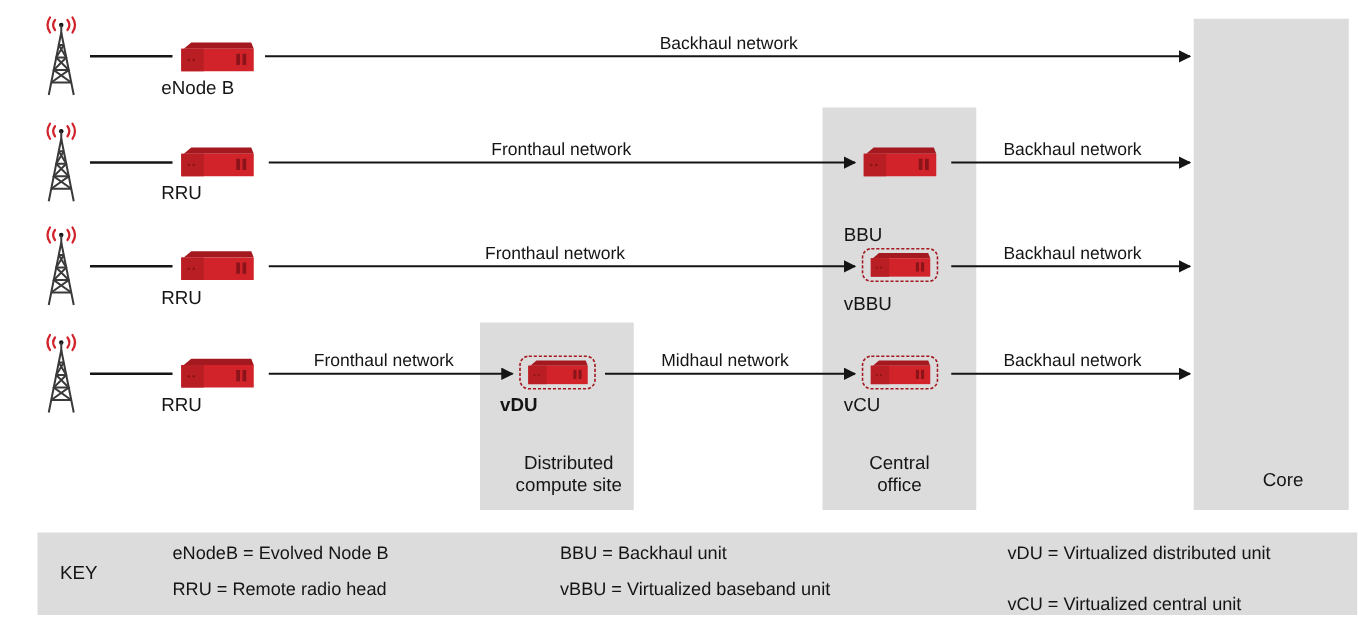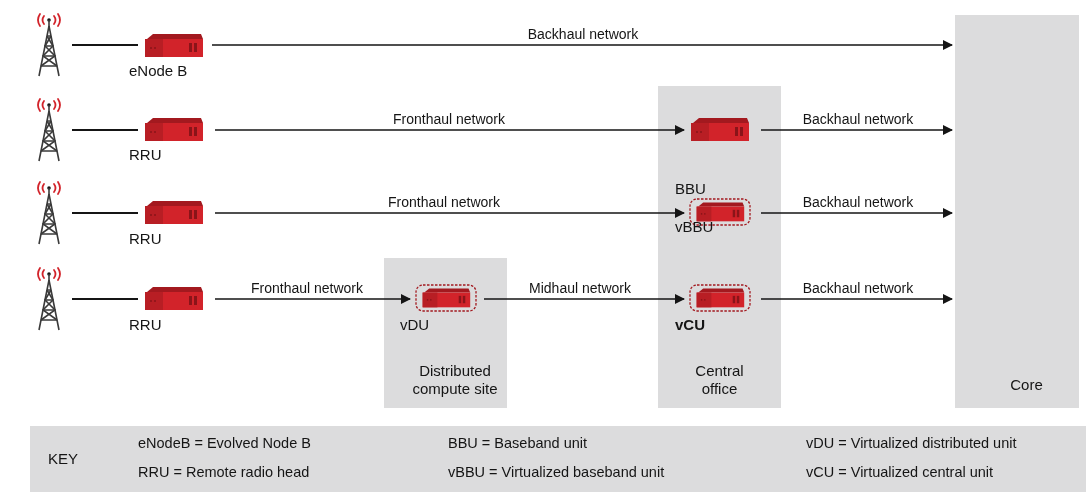--- a/index.html
+++ b/index.html
@@ -200,64 +200,64 @@
       <path d="M4,8 L10,3 L58,3 L60,8 Z" fill="#a3191f"></path>
       <rect x="2" y="8" width="58" height="18" fill="#d2232a"></rect>
       <rect x="2" y="8" width="18" height="18" fill="#b81e24"></rect>
       <circle cx="8" cy="17" r="1" fill="#8a1419"></circle>
         <circle cx="12" cy="17" r="1" fill="#8a1419"></circle>
       <rect x="46" y="12" width="3" height="9" fill="#8a1419"></rect>
         <rect x="51" y="12" width="3" height="9" fill="#8a1419"></rect>
     </g>
   </svg>
 </div>
-<div class="dev-label" style="left:675px;top:218px;">vBBU</div>
+<div class="dev-label" style="left:675px;top:235px;">vBBU</div>
 
 <div class="device vsrv" style="left:415px;top:284px;">
   <svg viewBox="0 0 62 28" width="62" height="28">
     <rect x="1" y="1" width="60" height="26" rx="7" fill="none" stroke="#a3191f" stroke-width="1.3" stroke-dasharray="2.5,1.5"></rect>
     <g transform="translate(6,2) scale(0.82)">
       <path d="M4,8 L10,3 L58,3 L60,8 Z" fill="#a3191f"></path>
       <rect x="2" y="8" width="58" height="18" fill="#d2232a"></rect>
       <rect x="2" y="8" width="18" height="18" fill="#b81e24"></rect>
       <circle cx="8" cy="17" r="1" fill="#8a1419"></circle>
         <circle cx="12" cy="17" r="1" fill="#8a1419"></circle>
       <rect x="46" y="12" width="3" height="9" fill="#8a1419"></rect>
         <rect x="51" y="12" width="3" height="9" fill="#8a1419"></rect>
     </g>
   </svg>
 </div>
-<div class="dev-label" style="left:400px;top:316px;">vDU</div>
+<div class="dev-label" style="left:400px;top:316px;font-weight:bold;">vDU</div>
 
 <div class="device vsrv" style="left:689px;top:284px;">
   <svg viewBox="0 0 62 28" width="62" height="28">
     <rect x="1" y="1" width="60" height="26" rx="7" fill="none" stroke="#a3191f" stroke-width="1.3" stroke-dasharray="2.5,1.5"></rect>
     <g transform="translate(6,2) scale(0.82)">
       <path d="M4,8 L10,3 L58,3 L60,8 Z" fill="#a3191f"></path>
       <rect x="2" y="8" width="58" height="18" fill="#d2232a"></rect>
       <rect x="2" y="8" width="18" height="18" fill="#b81e24"></rect>
       <circle cx="8" cy="17" r="1" fill="#8a1419"></circle>
         <circle cx="12" cy="17" r="1" fill="#8a1419"></circle>
       <rect x="46" y="12" width="3" height="9" fill="#8a1419"></rect>
         <rect x="51" y="12" width="3" height="9" fill="#8a1419"></rect>
     </g>
   </svg>
 </div>
-<div class="dev-label" style="left:675px;top:316px;font-weight:bold;">vCU</div>
+<div class="dev-label" style="left:675px;top:316px;">vCU</div>
 
 <div class="net-label" style="left:583px;top:26px;">Backhaul network</div>
 <div class="net-label" style="left:449px;top:111px;">Fronthaul network</div>
 <div class="net-label" style="left:858px;top:111px;">Backhaul network</div>
 <div class="net-label" style="left:444px;top:194px;">Fronthaul network</div>
 <div class="net-label" style="left:858px;top:194px;">Backhaul network</div>
 <div class="net-label" style="left:307px;top:280px;">Fronthaul network</div>
 <div class="net-label" style="left:580px;top:280px;">Midhaul network</div>
 <div class="net-label" style="left:858px;top:280px;">Backhaul network</div>
 
 <div class="key">
   <div class="key-title">KEY</div>
   <div class="key-item" style="left:108px;top:9px;">eNodeB = Evolved Node B</div>
   <div class="key-item" style="left:108px;top:38px;text-align:center;">RRU = Remote radio head</div>
-  <div class="key-item" style="left:418px;top:9px;">BBU = Baseband unit</div>
+  <div class="key-item" style="left:418px;top:9px;">BBU = Backhaul unit</div>
   <div class="key-item" style="left:418px;top:38px;">vBBU = Virtualized baseband unit</div>
   <div class="key-item" style="left:776px;top:9px;">vDU = Virtualized distributed unit</div>
-  <div class="key-item" style="left:776px;top:38px;">vCU = Virtualized central unit</div>
+  <div class="key-item" style="left:776px;top:50px;">vCU = Virtualized central unit</div>
 </div>
 
 </body></html>

